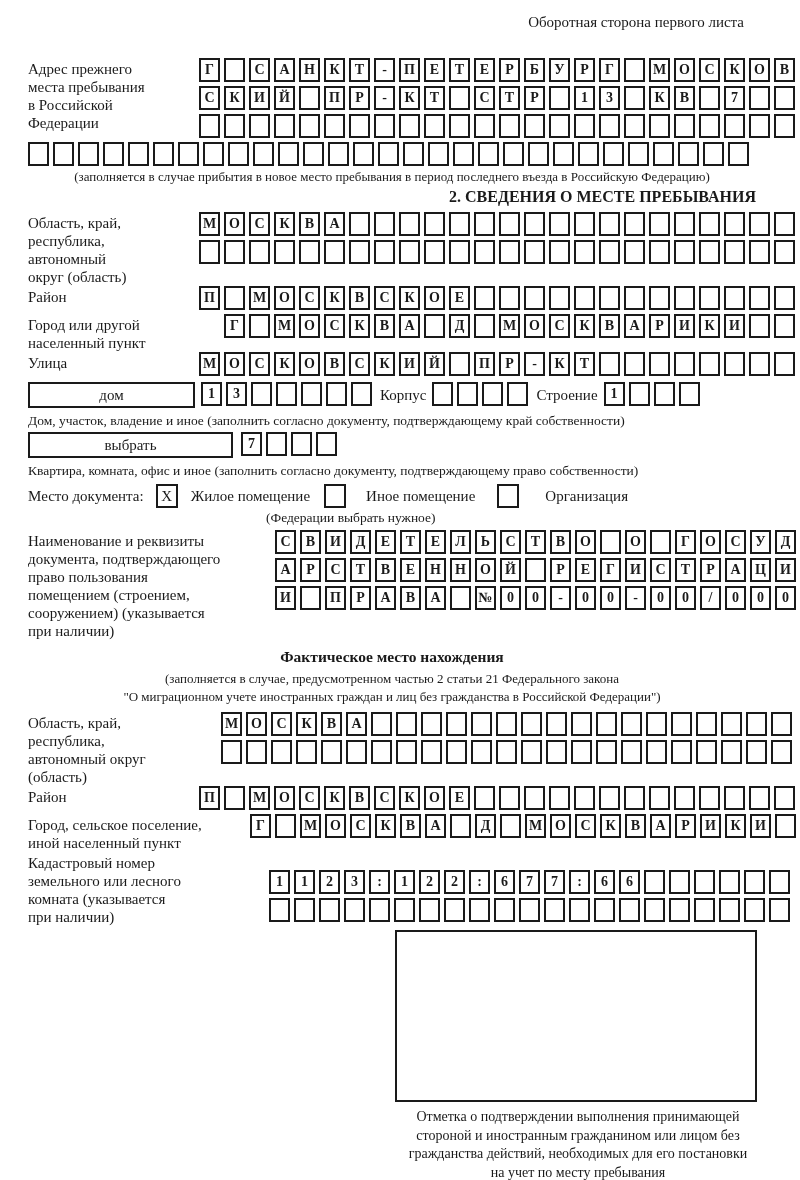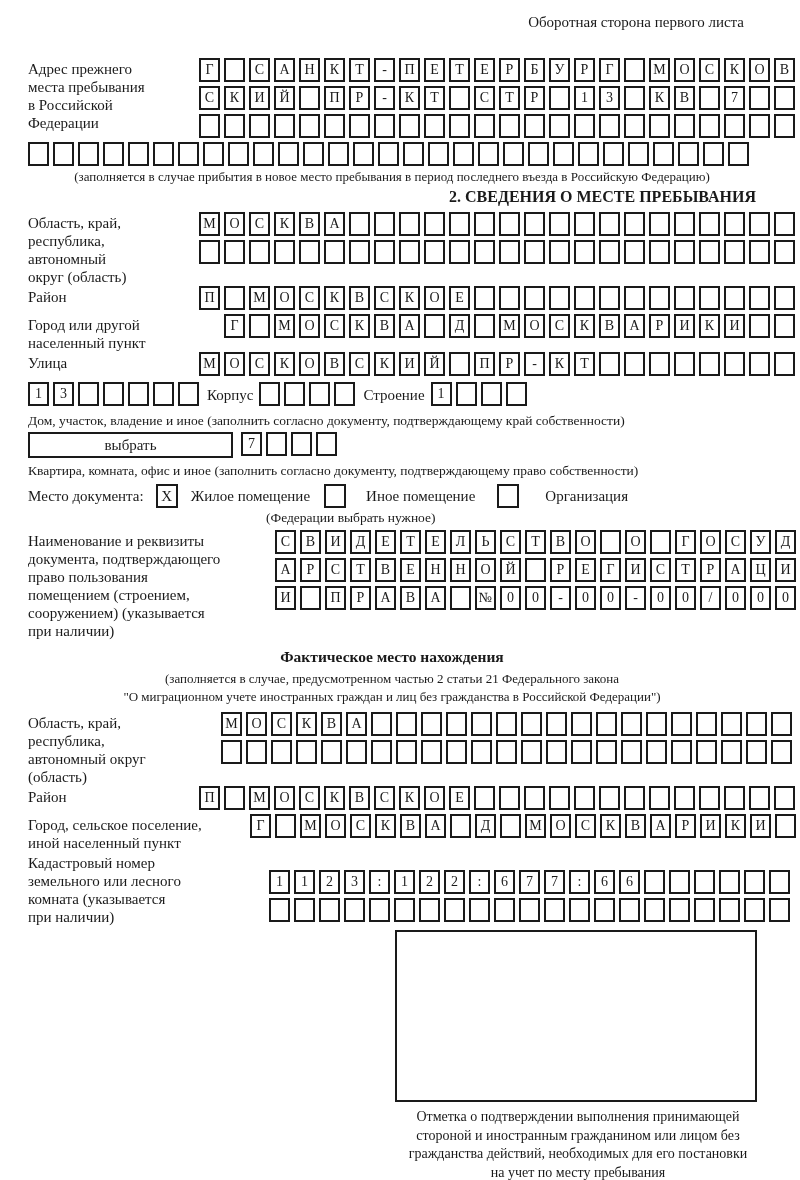--- a/index.html
+++ b/index.html
@@ -11,21 +11,21 @@
     padding: 14px 44px 8px 28px; position: relative; overflow: hidden; border-radius: 21px;
   }
   .header-note { text-align: right; font-size: 15px; margin-right: 12px; height: 20px; margin-bottom: 24px; }
 
   .field { display: flex; align-items: flex-start; gap: 44px; }
   .flabel { flex: 0 0 auto; width: 127px; font-size: 15px; line-height: 18px; white-space: pre-line; padding-top: 2px; }
   .w152 { width: 152px; } .w149 { width: 149px; } .w178 { width: 178px; }
   .w197 { width: 197px; } .w203 { width: 203px; }
 
   .cellcol { flex: 1 1 auto; }
-  .cellrow { white-space: nowrap; height: 24px; margin-bottom: 4px; }
+  .cellrow { white-space: nowrap; height: 24px; margin-bottom: 4px; font-weight: bold; }
   .cell {
     display: inline-block; width: 21px; height: 24px; border: 2px solid var(--ink);
     margin-right: 4px; text-align: center; font-size: 14px; line-height: 20px; vertical-align: top;
   }
   .fullrow { margin-bottom: 2px; }
 
   .center-caption { text-align: center; font-size: 13px; line-height: 18px; }
   .left-caption  { font-size: 13.5px; line-height: 18px; margin-bottom: 2px; }
   .section-title { text-align: right; font-weight: bold; font-size: 16px; line-height: 22px; margin: 0 0 4px; }
 
@@ -98,20 +98,21 @@
   </div>
 
   <div class="field">
     <div class="flabel">Улица</div>
     <div class="cellcol">
       <div class="cellrow"><span class="cell">М</span><span class="cell">О</span><span class="cell">С</span><span class="cell">К</span><span class="cell">О</span><span class="cell">В</span><span class="cell">С</span><span class="cell">К</span><span class="cell">И</span><span class="cell">Й</span><span class="cell"></span><span class="cell">П</span><span class="cell">Р</span><span class="cell">-</span><span class="cell">К</span><span class="cell">Т</span><span class="cell"></span><span class="cell"></span><span class="cell"></span><span class="cell"></span><span class="cell"></span><span class="cell"></span><span class="cell"></span><span class="cell"></span></div>
     </div>
   </div>
 
   <div class="houserow">
+    <div class="wbox dom-box">дом</div>
     <div class="cellrow"><span class="cell">1</span><span class="cell">3</span><span class="cell"></span><span class="cell"></span><span class="cell"></span><span class="cell"></span><span class="cell"></span></div>
     <div class="inline-label">Корпус</div>
     <div class="cellrow"><span class="cell"></span><span class="cell"></span><span class="cell"></span><span class="cell"></span></div>
     <div class="inline-label">Строение</div>
     <div class="cellrow"><span class="cell">1</span><span class="cell"></span><span class="cell"></span><span class="cell"></span></div>
   </div>
   <div class="left-caption">Дом, участок, владение и иное (заполнить согласно документу, подтверждающему край собственности)</div>
 
   <div class="houserow">
     <div class="wbox kv-box">выбрать</div>

